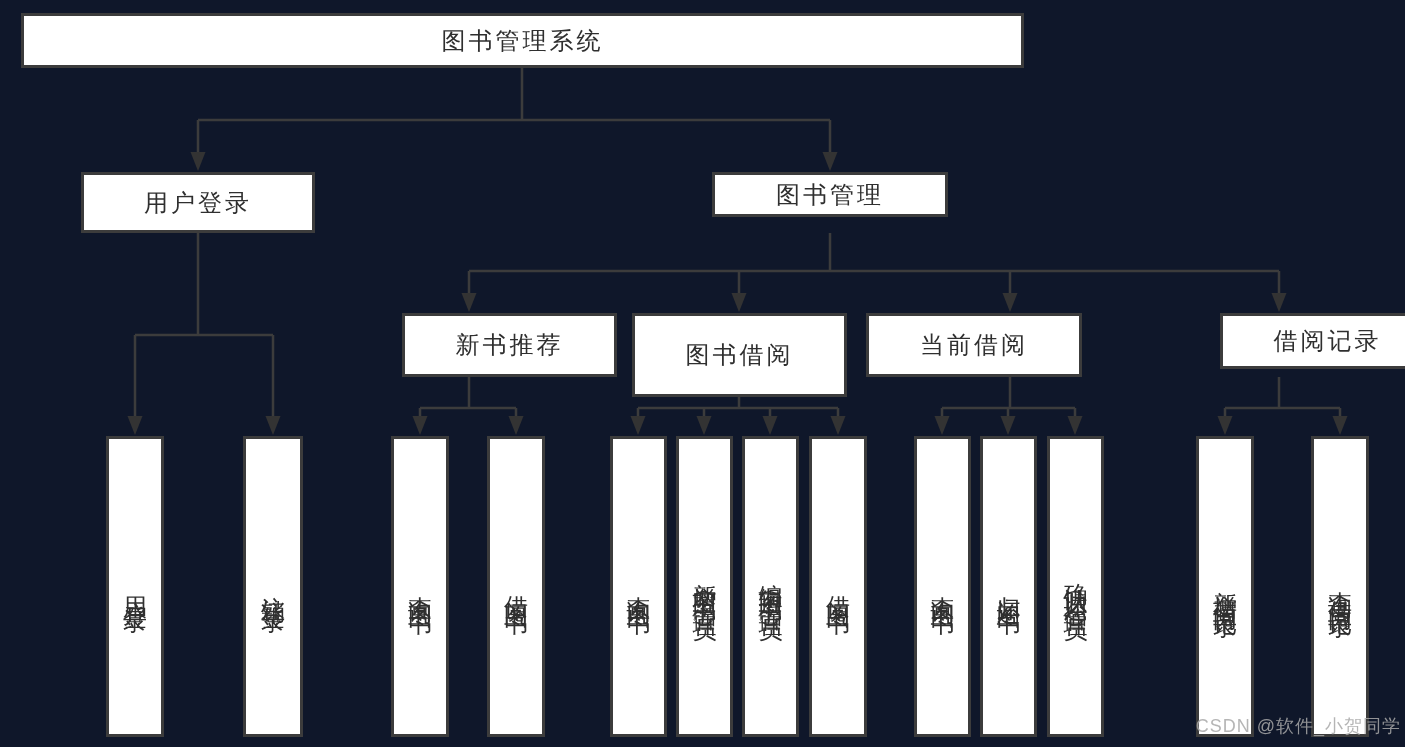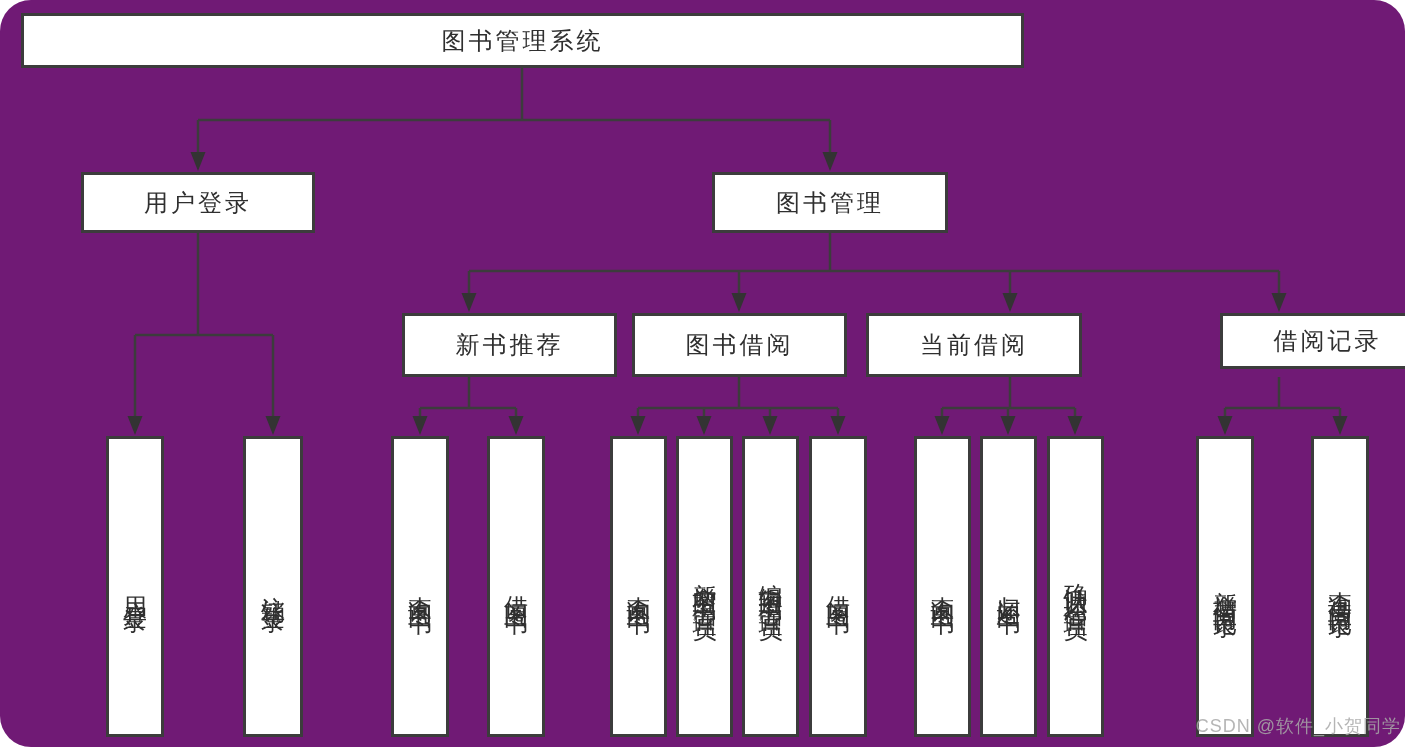--- a/index.html
+++ b/index.html
@@ -4,24 +4,23 @@
 <style>
   html, body {
     margin: 0;
     padding: 0;
     background: #ffffff;
   }
   .stage {
     position: relative;
     width: 1405px;
     height: 747px;
-    background: #701a75;
+    background: #0f172a;
     font-family: "Liberation Sans", "DejaVu Sans", sans-serif;
     overflow: hidden;
-    border-radius: 31px;
   }
   .connectors {
     position: absolute;
     left: 0;
     top: 0;
     width: 1405px;
     height: 747px;
   }
   .node {
     position: absolute;
@@ -100,28 +99,28 @@
     </g>
   </svg>
 
   <div class="node hnode" style="left:21px; top:13px; width:1003px; height:55px;">
     <span>图书管理系统</span>
   </div>
 
   <div class="node hnode" style="left:81px; top:172px; width:234px; height:61px;">
     <span>用户登录</span>
   </div>
-  <div class="node hnode" style="left:712px; top:172px; width:236px; height:61px;">
+  <div class="node hnode" style="left:712px; top:172px; width:236px; height:45px;">
     <span>图书管理</span>
   </div>
 
   <div class="node hnode" style="left:362px; top:313px; width:215px; height:64px;margin-left:40px;">
     <span>新书推荐</span>
   </div>
-  <div class="node hnode" style="left:632px; top:313px; width:215px; height:64px;">
+  <div class="node hnode" style="left:632px; top:313px; width:215px; height:84px;">
     <span>图书借阅</span>
   </div>
   <div class="node hnode" style="left:866px; top:313px; width:216px; height:64px;">
     <span>当前借阅</span>
   </div>
   <div class="node hnode" style="left:1196px; top:313px; width:215px; height:56px;margin-left:24px;">
     <span>借阅记录</span>
   </div>
 
   <div class="node vnode" style="left:106px; top:436px; width:58px; height:301px;">

